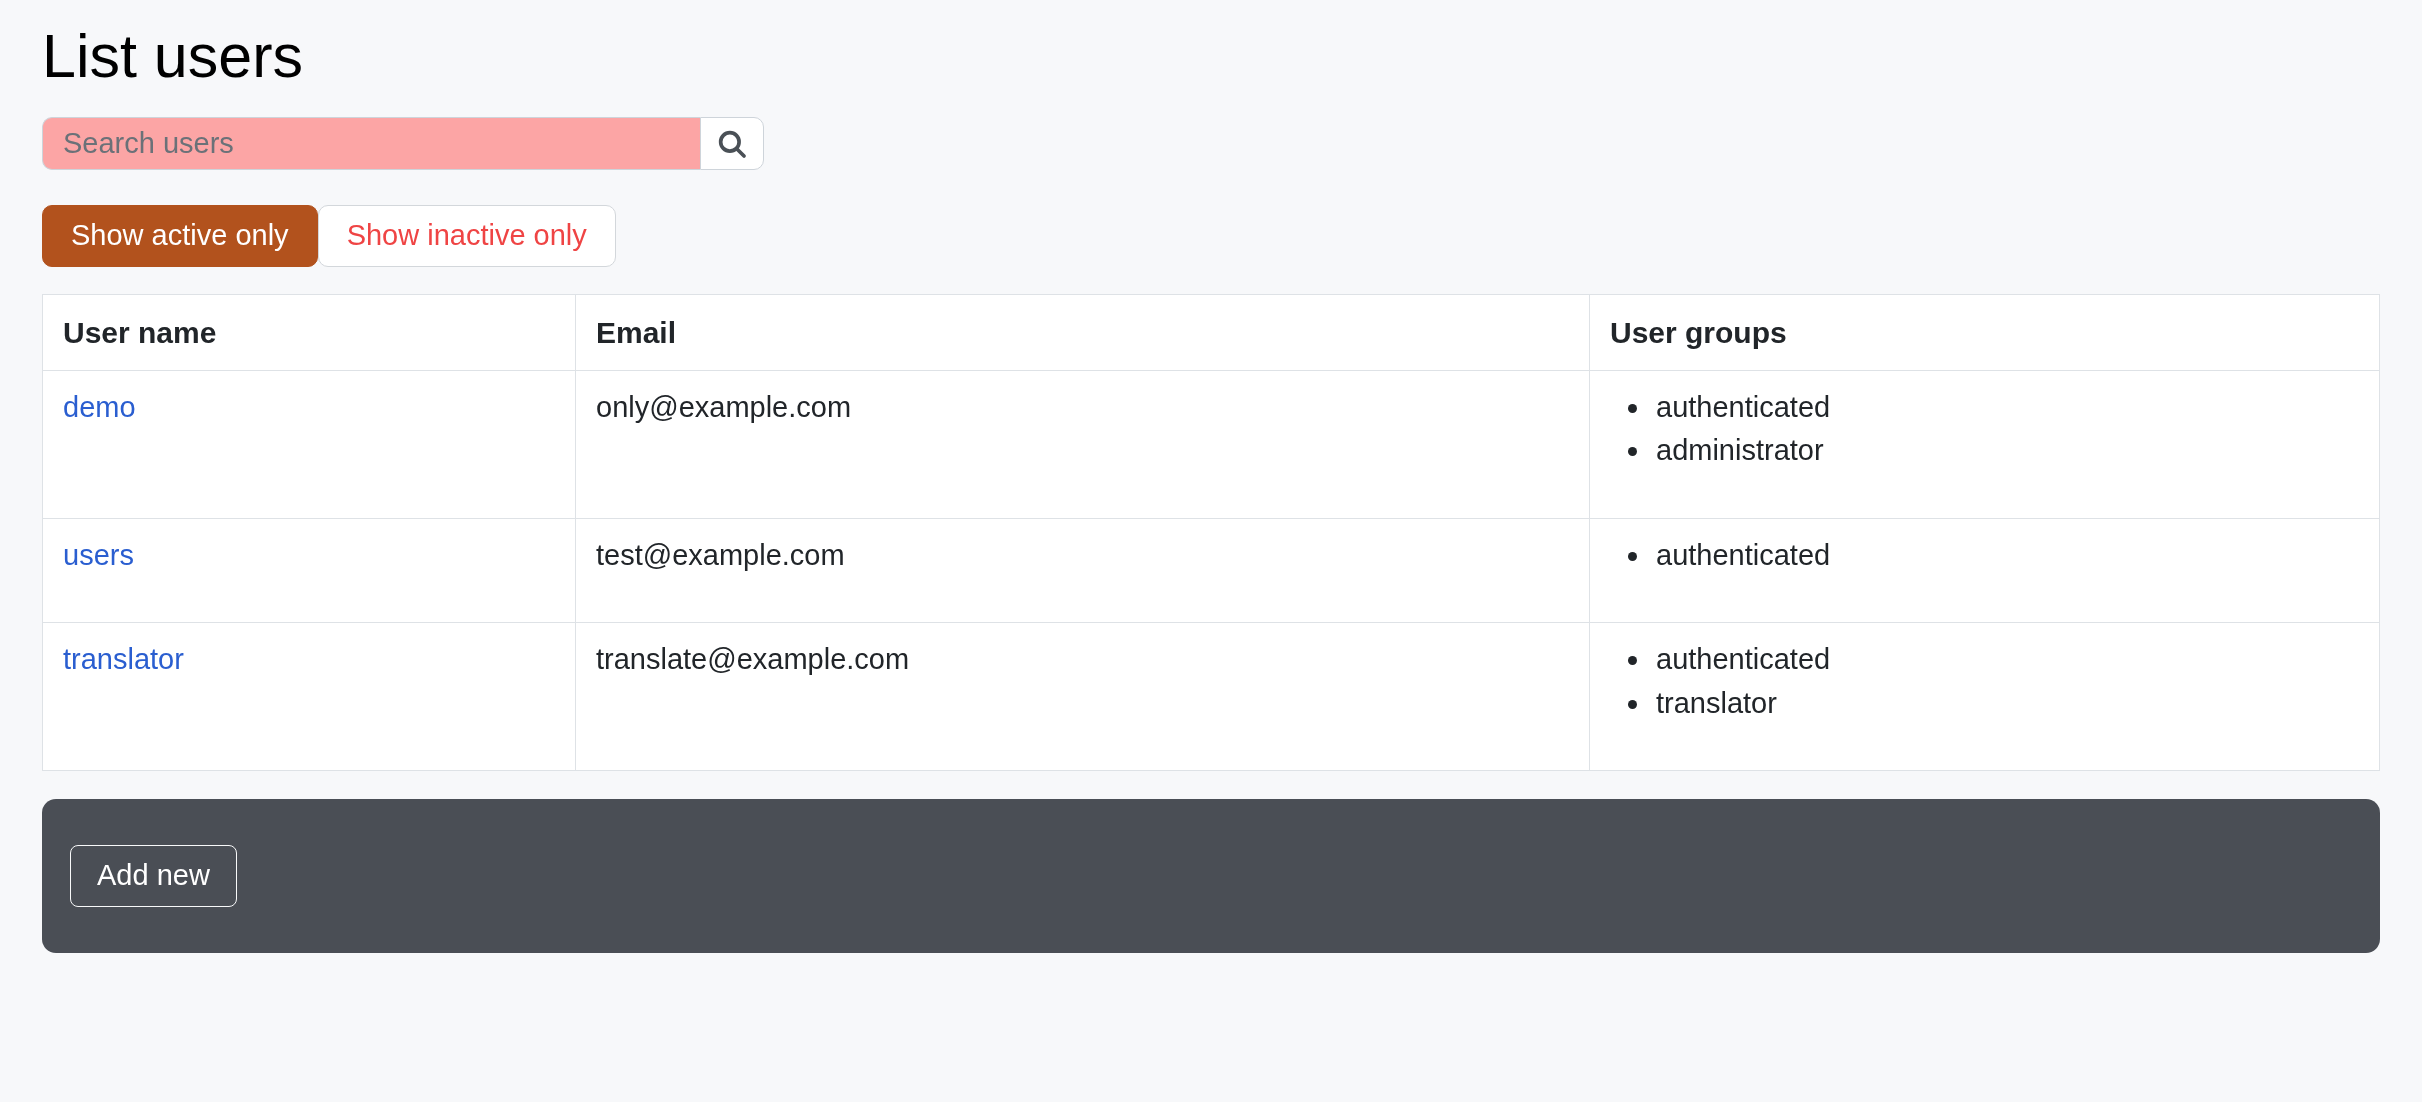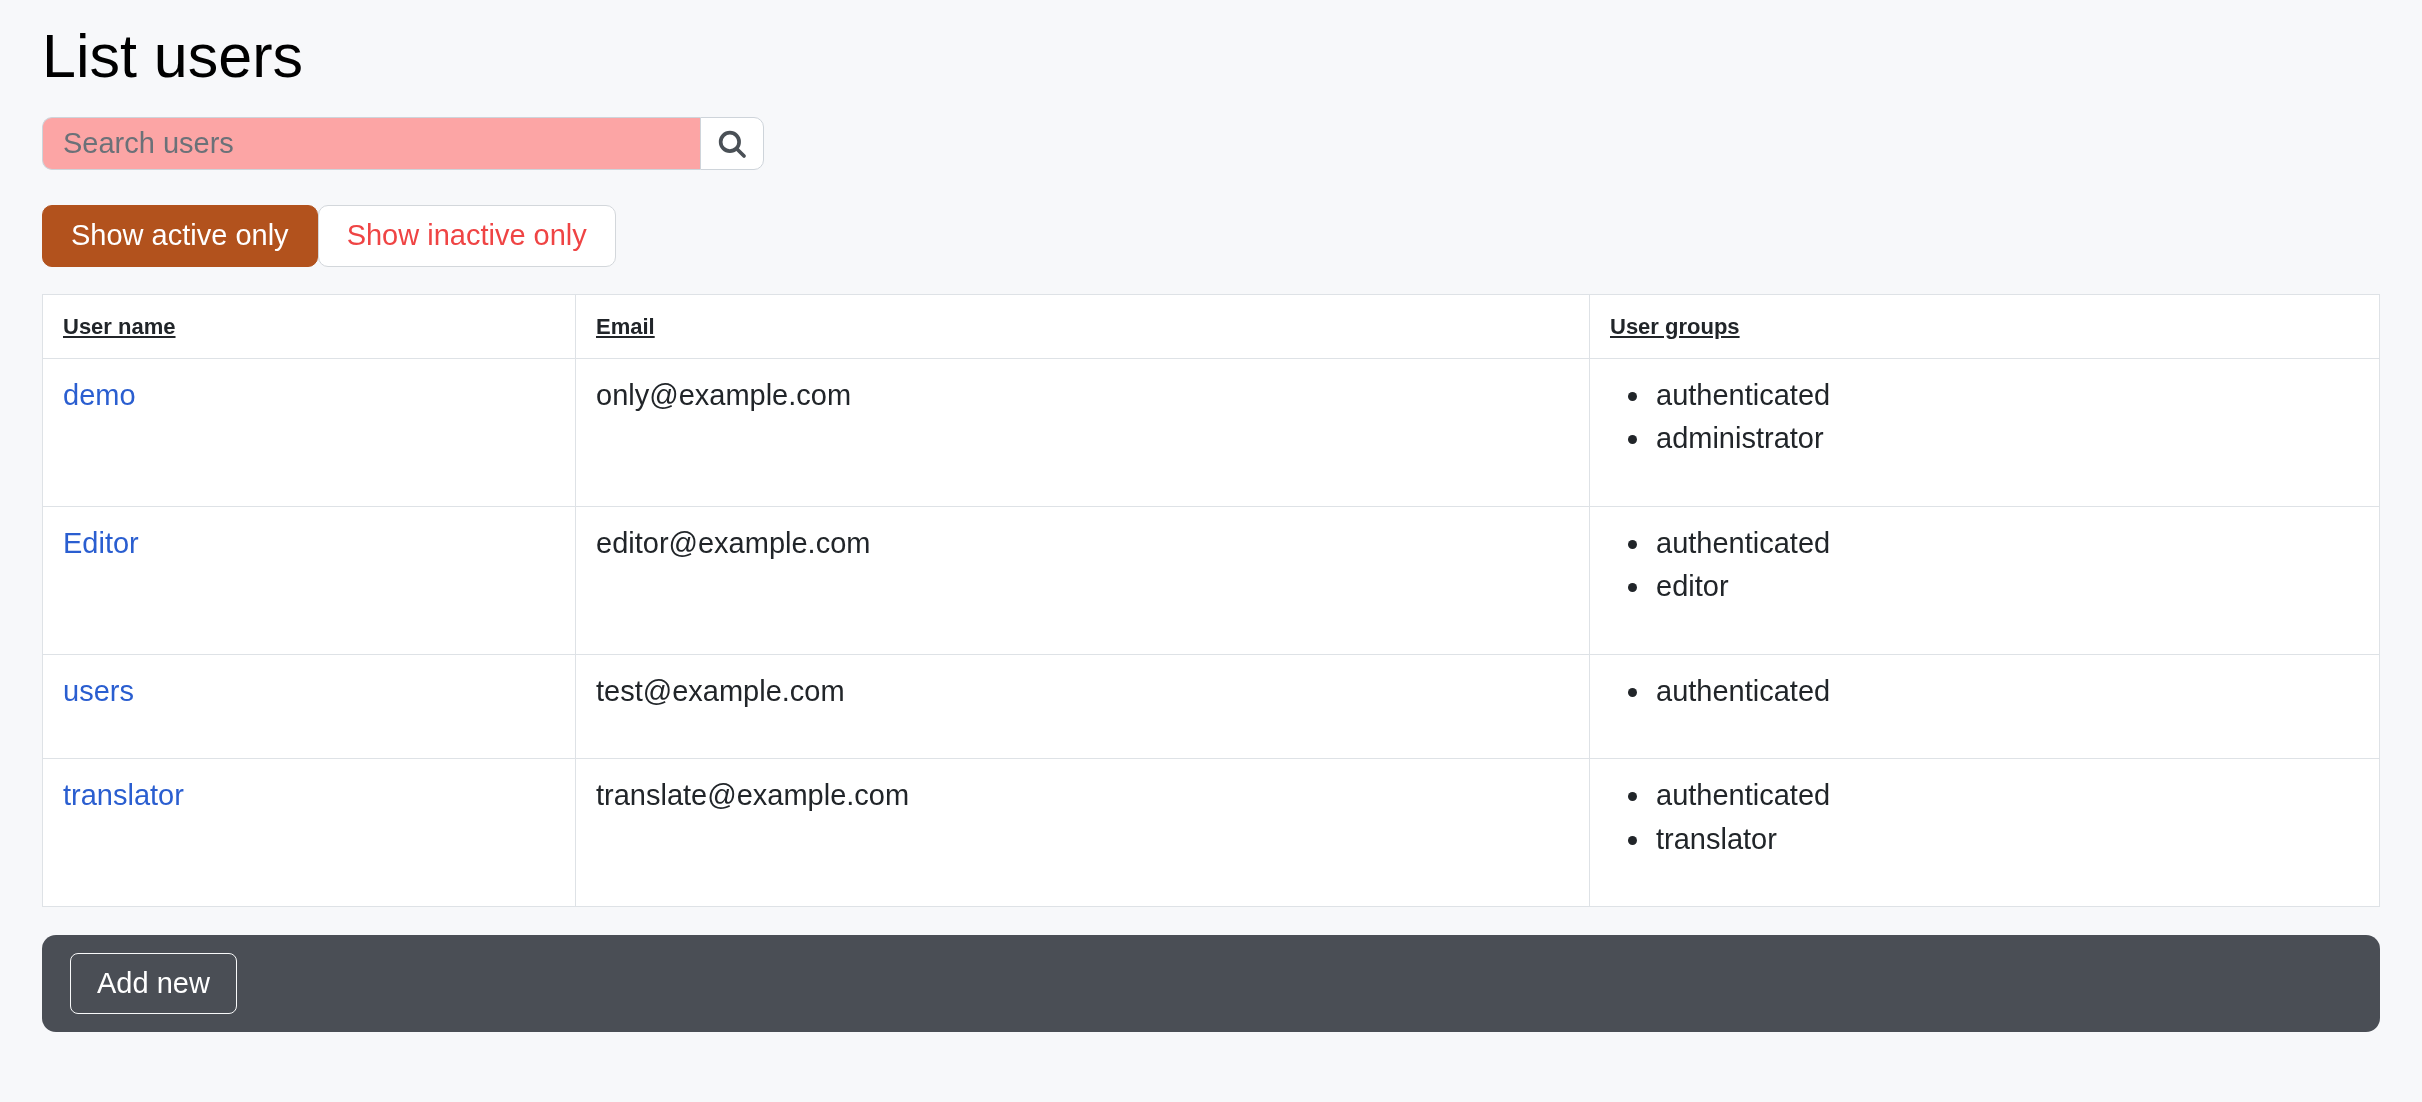--- a/index.html
+++ b/index.html
@@ -89,35 +89,35 @@
     border-collapse: collapse;
     background: #fff;
     font-size: 29px;
   }
   .users-table th, .users-table td {
     border: 1px solid var(--border);
     text-align: left;
     vertical-align: top;
     padding: 15px 20px;
   }
-  .users-table th { font-weight: 700; font-size: 22px; text-decoration: underline; }
+  .users-table th { font-weight: 700; font-size: 30px; }
   .users-table a.user-link {
     color: var(--link);
     text-decoration: none;
     cursor: pointer;
   }
   .users-table ul {
     margin: 0 0 30px 0;
     padding-left: 42px;
   }
   .users-table li { padding-left: 4px; }
 
   .footer-bar {
     margin-top: 28px;
-    height: 97px;
+    height: 154px;
     background: var(--footer-bg);
     border-radius: 14px;
     display: flex;
     align-items: center;
     padding-left: 28px;
   }
   .btn-add {
     background: transparent;
     border: 1px solid #f8f9fa;
     border-radius: 8px;
@@ -173,32 +173,20 @@
     </td>
     <td>only@example.com</td>
     <td>
       <ul>
               <li>authenticated</li>
               <li>administrator</li>
             </ul>
     </td>
   </tr>
 
-  <tr>
-    <td>
-      <a class="user-link" href="#">Editor</a>
-    </td>
-    <td>editor@example.com</td>
-    <td>
-      <ul>
-              <li>authenticated</li>
-              <li>editor</li>
-            </ul>
-    </td>
-  </tr>
 
   <tr>
     <td>
       <a class="user-link" href="#">users</a>
     </td>
     <td>test@example.com</td>
     <td>
       <ul>
               <li>authenticated</li>
             </ul>

